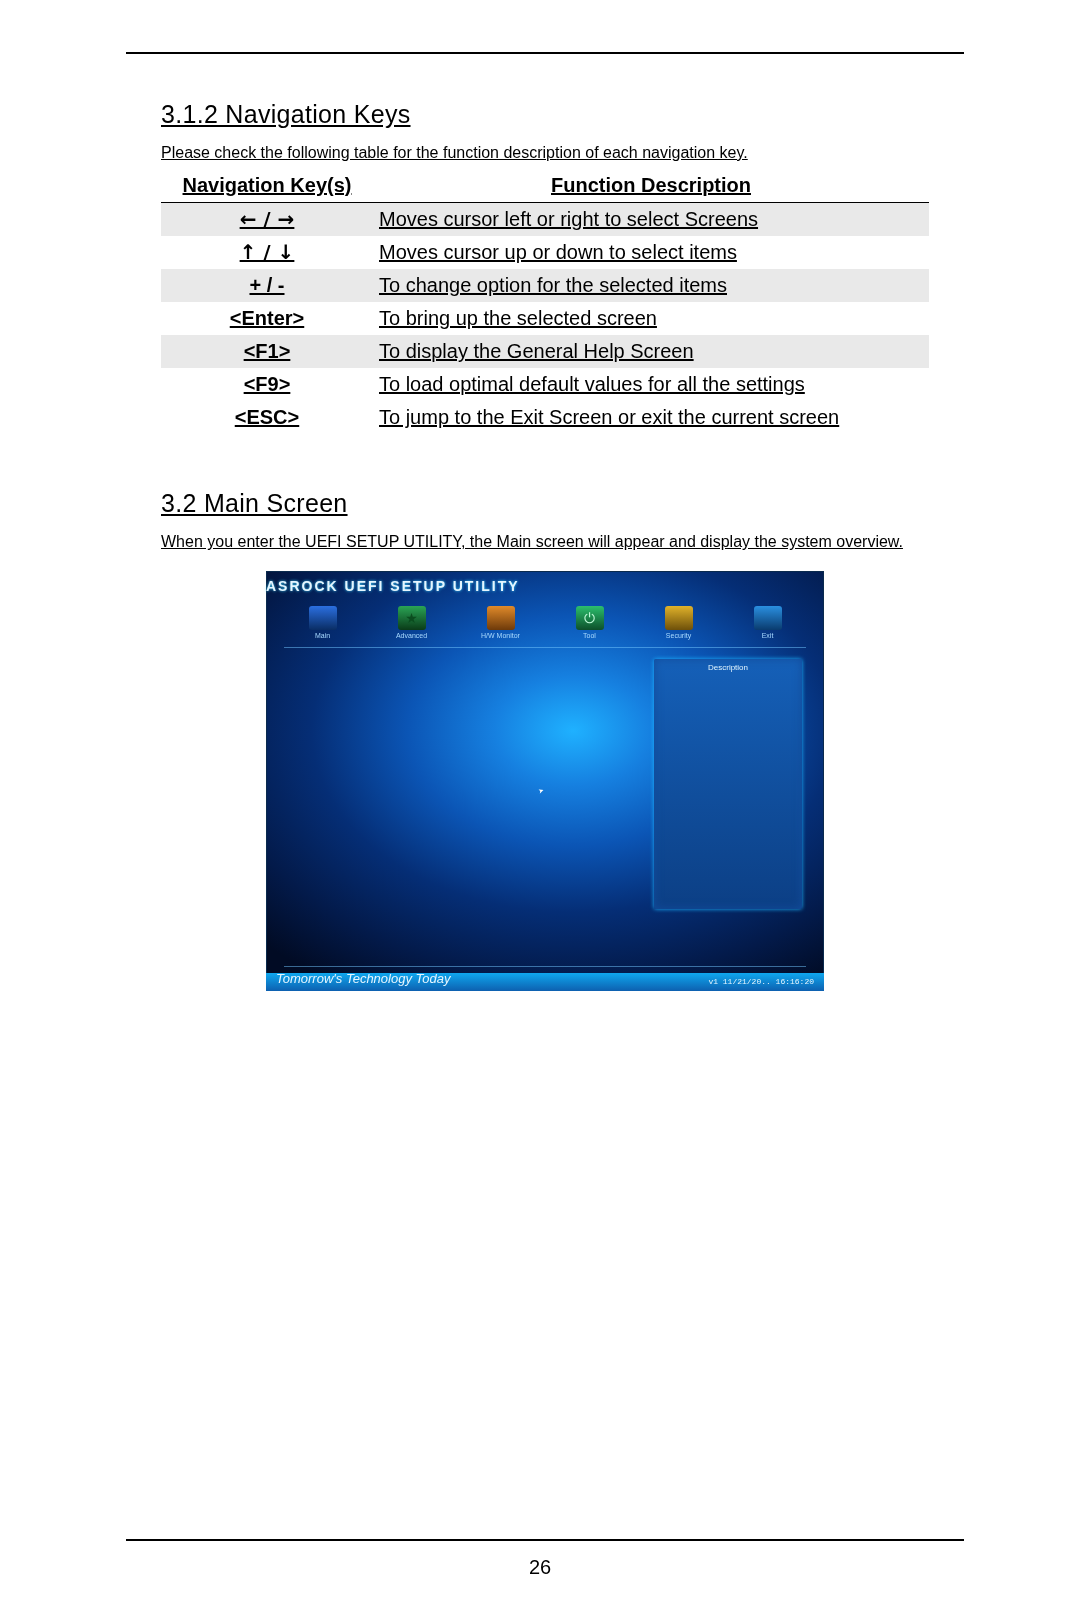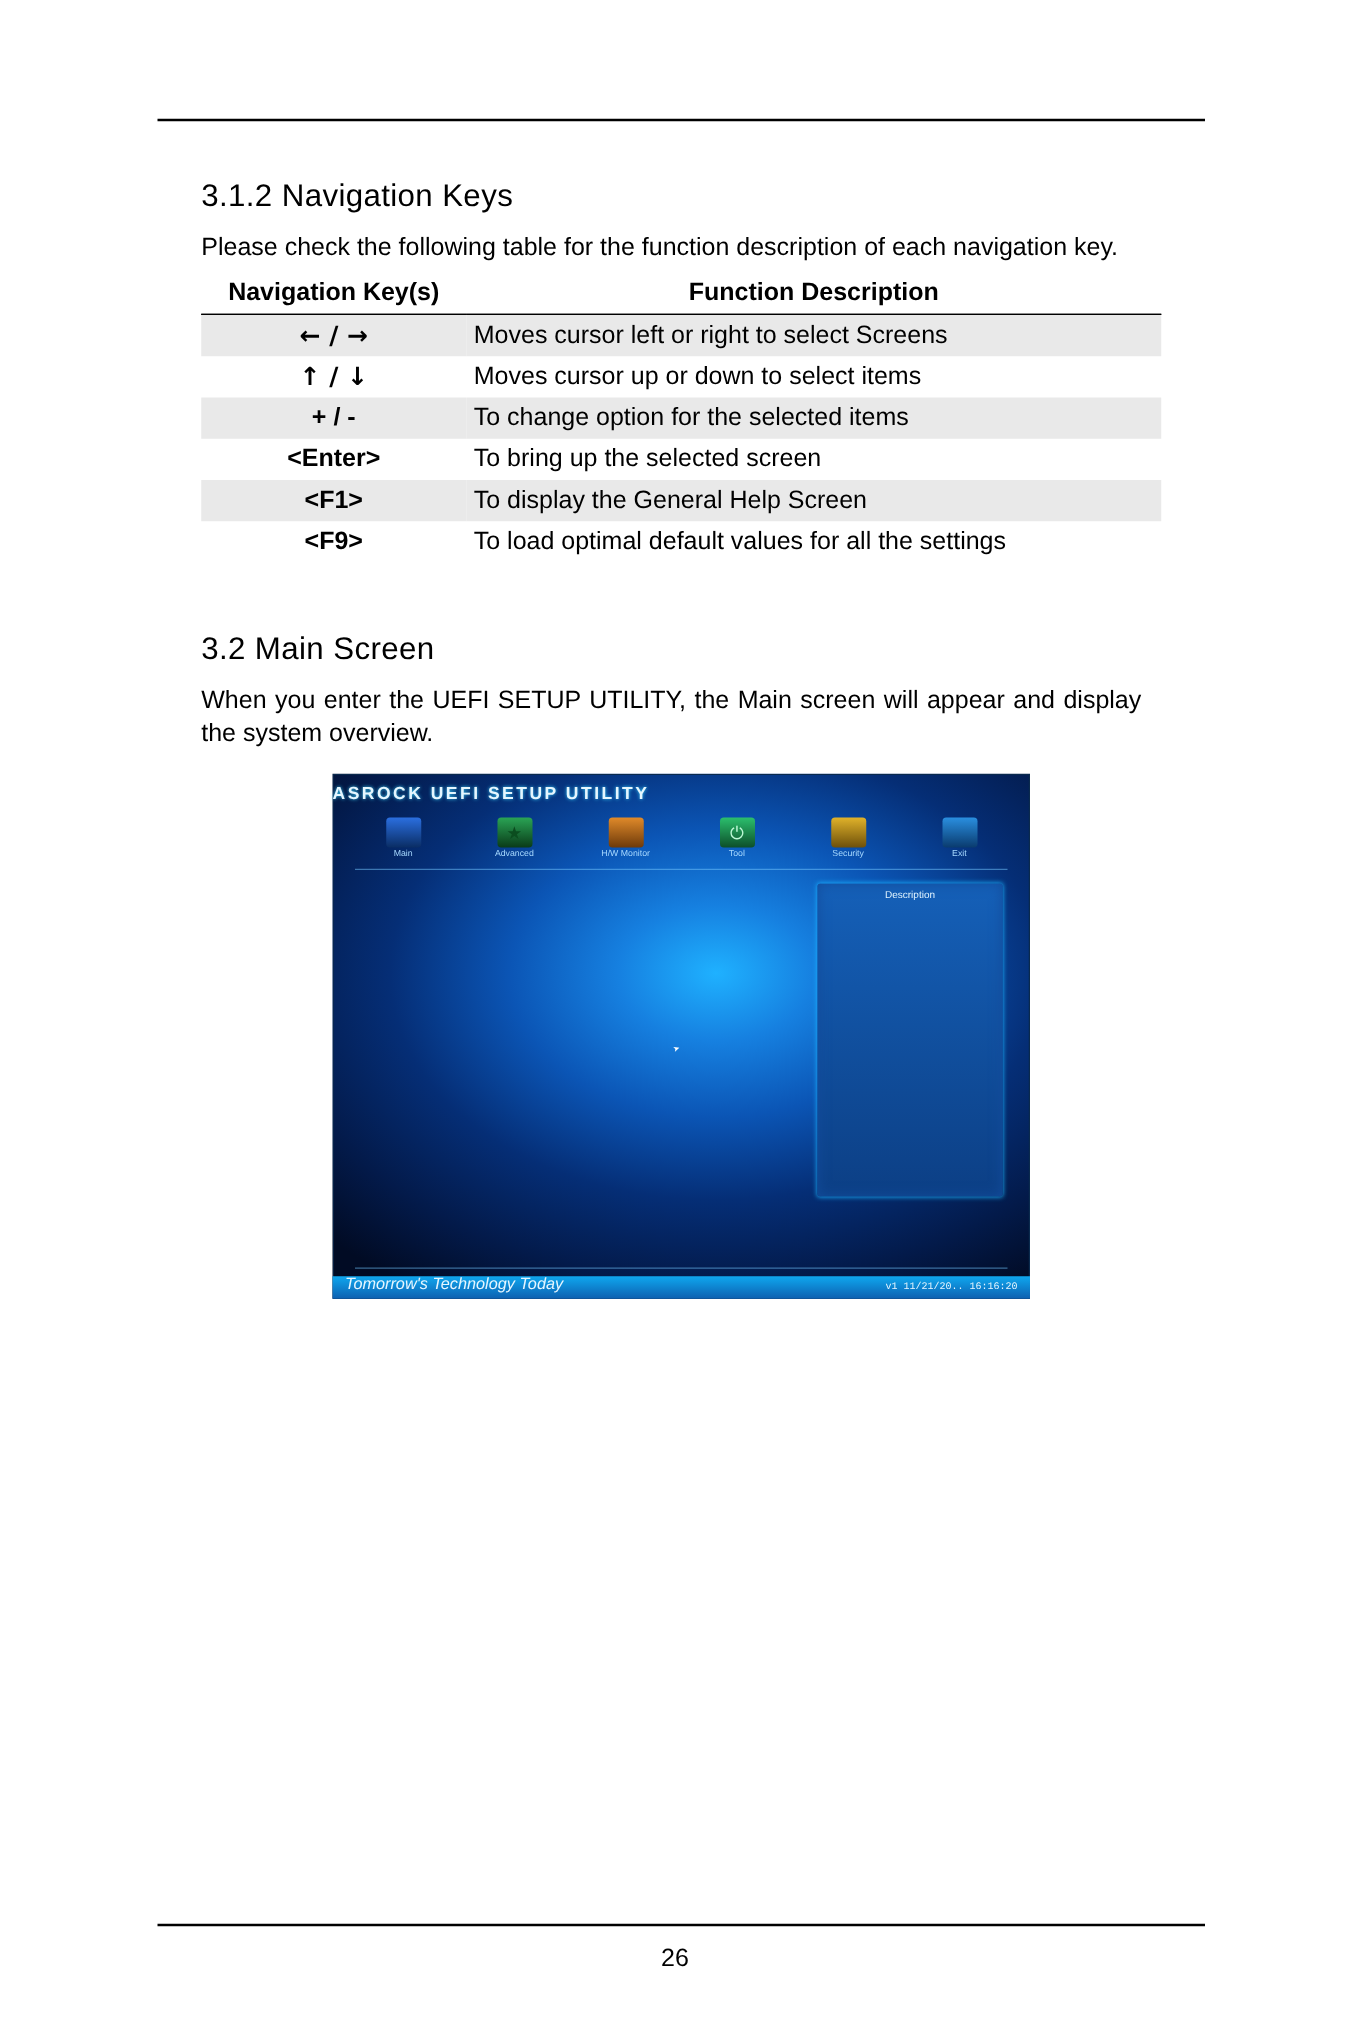--- a/index.html
+++ b/index.html
@@ -1,21 +1,21 @@
 <!DOCTYPE html>
 <html><head>
 <meta charset="utf-8">
 <style>
   html,body{margin:0;padding:0;background:#fff;}
   body{font-family:Arial,Helvetica,sans-serif;color:#000;font-size:20px;line-height:1.35;}
-  .page{width:1080px;min-height:1619px;margin:0 auto;position:relative;box-sizing:border-box;padding:95px 116px 0 126px;}
+  .page{width:1080px;min-height:1619px;margin:0 auto;position:relative;box-sizing:border-box;padding:52px 116px 0 126px;text-decoration:underline;}
   .hr-top{border:none;border-top:2px solid #000;margin:0;}
   .content{padding:40px 35px 0 35px;}
   h2{font-family:"Century Gothic","Lucida Sans Unicode",Arial,sans-serif;font-size:25px;font-weight:400;letter-spacing:.3px;margin:4px 0 10px 0;}
-  p{margin:2px 16px 6px 0;text-align:justify;font-size:20px;}
+  p{margin:2px 16px 6px 0;text-align:justify;font-size:16px;}
   
   table.keys{width:100%;border-collapse:collapse;margin-top:4px;}
   table.keys th{font-weight:bold;text-align:center;font-size:20px;padding:3px 6px;border-bottom:1.5px solid #000;}
   table.keys td{font-size:20px;padding:3px 6px;vertical-align:middle;}
   table.keys td.kcol{font-weight:bold;text-align:center;width:200px;}
   tr.even td{background:#e9e9e9;}
   
   .arw{font-family:"DejaVu Sans","Segoe UI Symbol",Arial;font-weight:bold;}
   
   .uefi-wrap{margin:18px auto 0 auto;display:flex;justify-content:center;}
@@ -81,20 +81,24 @@
             <td>To bring up the selected screen</td>
           </tr>
         <tr class="even">
             <td class="kcol">&lt;F1&gt;</td>
             <td>To display the General Help Screen</td>
           </tr>
         <tr>             
             <td class="kcol">&lt;F9&gt;</td>
             <td>To load optimal default values for all the settings</td>
           </tr>
+        <tr>             
+            <td class="kcol">&lt;ESC&gt;</td>
+            <td>To jump to the Exit Screen or exit the current screen</td>
+          </tr>
       </tbody>
     </table>
 
     <h2 style="margin-top:53px;">3.2   Main Screen</h2>
     <p>When you enter the UEFI SETUP UTILITY, the Main screen will appear and display the system overview.</p>
 
     <div class="uefi-wrap">
       <div class="uefi">
         <div class="uefi-title">ASROCK UEFI SETUP UTILITY</div>
         <div class="uefi-tabs">

